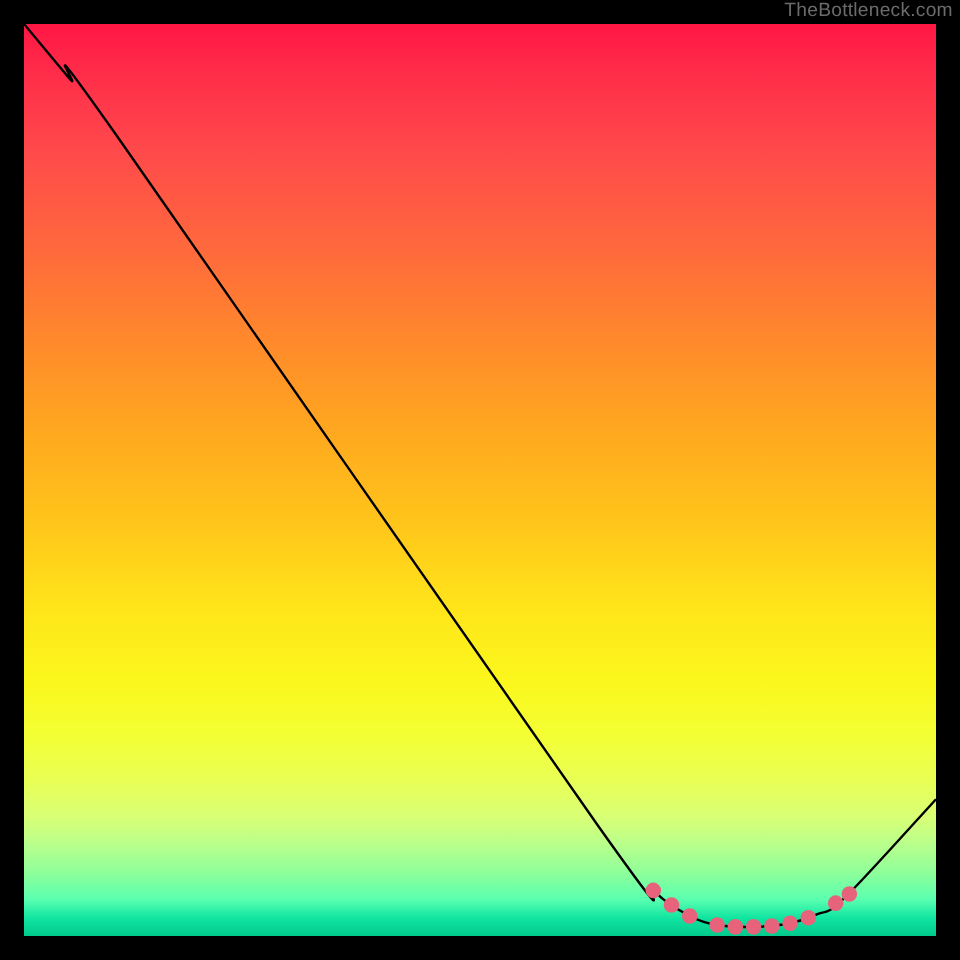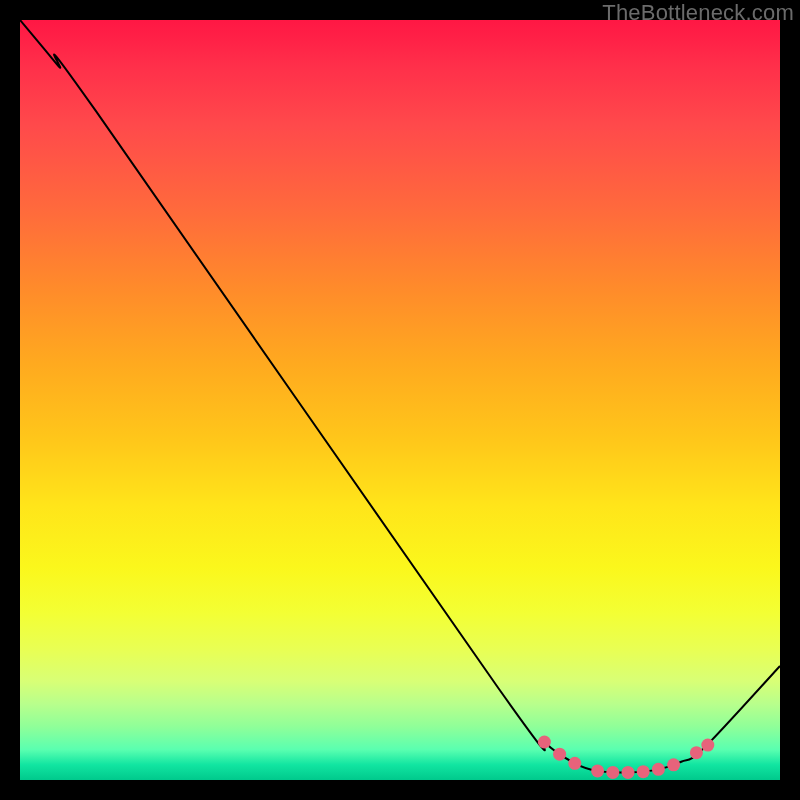--- a/index.html
+++ b/index.html
@@ -46,21 +46,21 @@
       #5affb0 96%,
       #11e5a1 98%,
       #00c98c 100%
     );
   }
   .watermark {
     position: absolute;
     top: 0px;
     right: 6px;
     color: #6b6b6b;
-    font-size: 22px;
+    font-size: 16px;
     letter-spacing: 0.2px;
     font-weight: 500;
     user-select: none;
   }
   svg.curve {
     position: absolute;
     inset: 0;
     width: 760px;
     height: 760px;
   }

